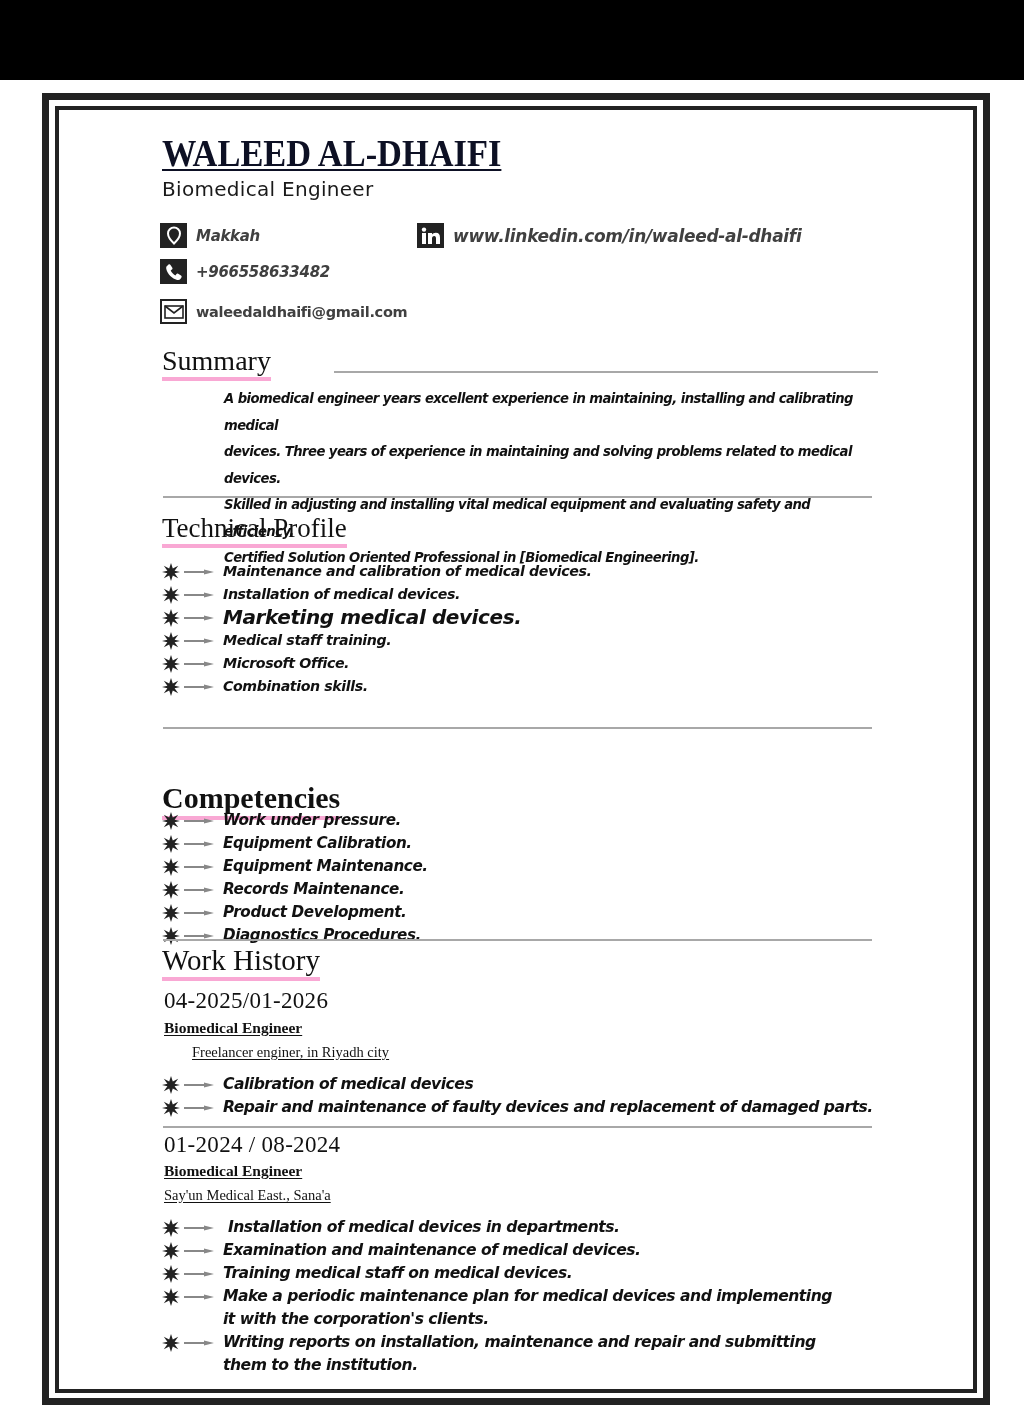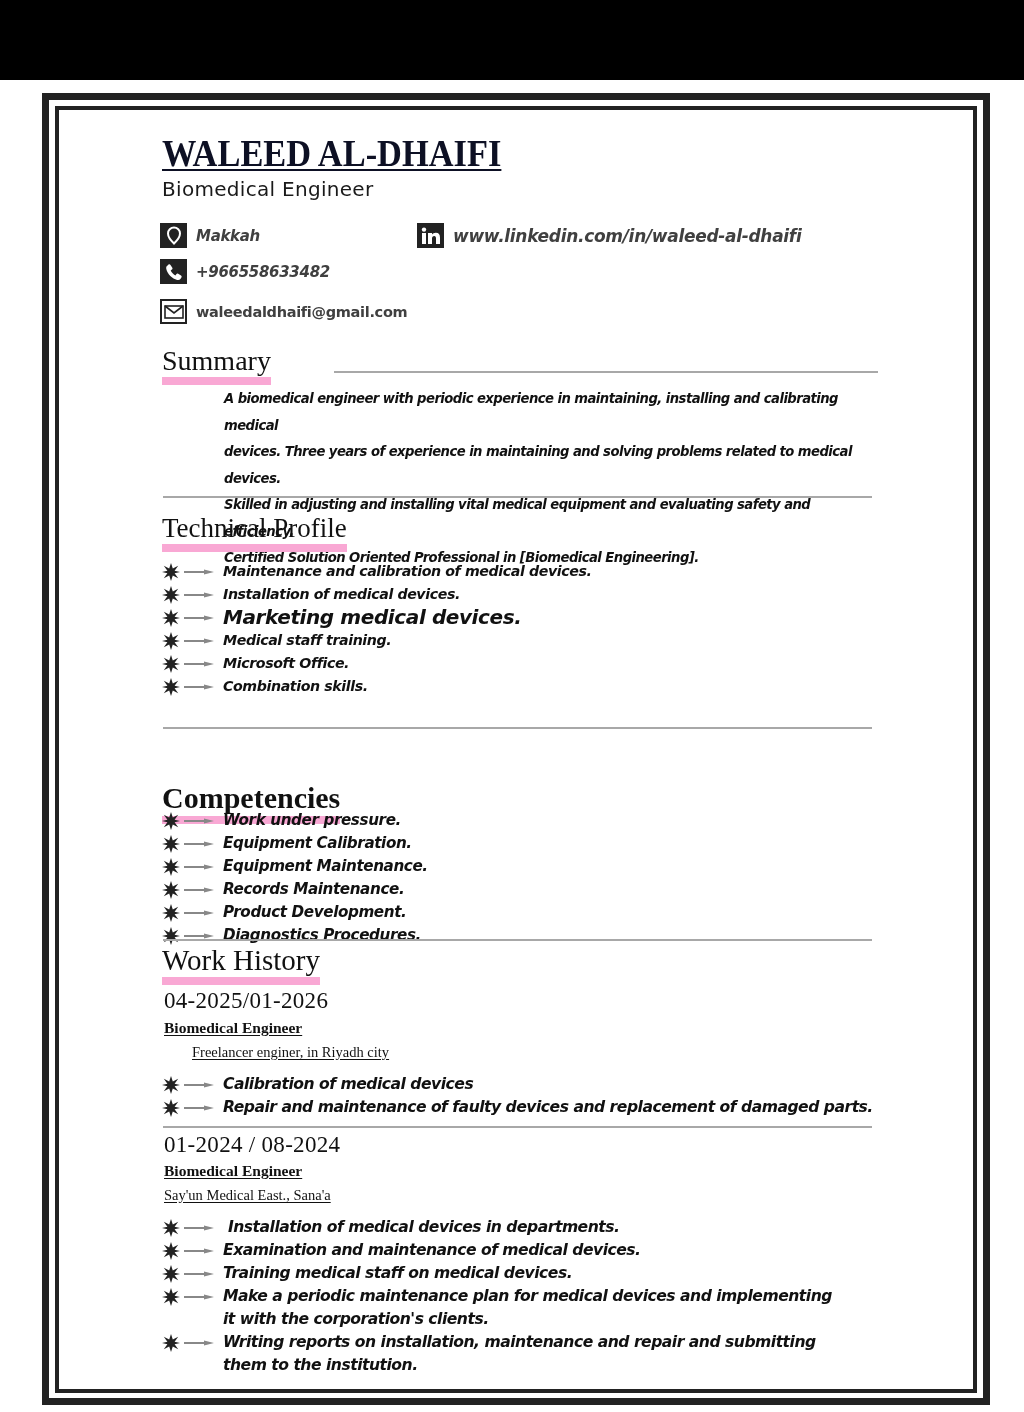--- a/index.html
+++ b/index.html
@@ -15,21 +15,21 @@
   .role { position: absolute; left: 162px; top: 177px; font-family: "DejaVu Sans", sans-serif; font-size: 20px; color: #1a1a1a; letter-spacing: 0.3px; }
 
   .contact { position: absolute; display: flex; align-items: center; gap: 9px; }
   .cicon { width: 27px; height: 25px; background: #222; display: flex; align-items: center; justify-content: center; }
   .cicon svg { display: block; }
   .ctext { font-family: "DejaVu Sans", sans-serif; font-size: 15px; font-weight: bold; font-style: italic; color: #404040; letter-spacing: -0.3px; }
   .ctext.plain { font-style: normal; font-size: 14.5px; }
   .ctext.big { font-size: 17px; }
 
   .section-title { position: absolute; left: 162px; font-family: "Liberation Serif", serif; color: #111; }
-  .section-title .t { display: inline-block; border-bottom: 8px solid #f9a8d4; padding-bottom: 0px; line-height: 1.15; }
+  .section-title .t { display: inline-block; border-bottom: 4px solid #f9a8d4; padding-bottom: 0px; line-height: 1.15; }
   .hr { position: absolute; height: 2px; background: #a8a8a8; }
 
   .summary { position: absolute; left: 224px; top: 386px; width: 660px; font-family: "DejaVu Sans", sans-serif; font-size: 13.2px; font-weight: bold; font-style: italic; line-height: 26.5px; color: #111; letter-spacing: -0.55px; }
 
   .blist { position: absolute; left: 162px; list-style: none; }
   .blist li { display: flex; align-items: flex-start; font-family: "DejaVu Sans", sans-serif; font-size: 14.2px; font-weight: bold; font-style: italic; color: #111; letter-spacing: -0.4px; }
   .blist li .bullet { display: flex; align-items: center; flex: 0 0 auto; width: 61px; height: 23px; }
   .blist li .star { width: 18px; height: 18px; }
   .blist li .arrow { margin-left: 4px; width: 30px; height: 6px; }
   .blist li .txt { line-height: 23px; }
@@ -86,21 +86,21 @@
       </svg>
   </span>
   <span class="ctext plain">waleedaldhaifi@gmail.com</span>
 </div>
 
 <div class="section-title" style="top:345px; font-size:28px;">
   <span class="t">Summary</span>
 </div>
 <div class="hr" style="left:334px; top:371px; width:544px;"></div>
 <div class="summary">
-  <div>A biomedical engineer with periodic experience in maintaining, installing and calibrating medical</div>
+  <div>A biomedical engineer years excellent experience in maintaining, installing and calibrating medical</div>
   <div>devices. Three years of experience in maintaining and solving problems related to medical devices.</div>
   <div>Skilled in adjusting and installing vital medical equipment and evaluating safety and efficiency.</div>
   <div>Certified Solution Oriented Professional in [Biomedical Engineering].</div>
 </div>
 <div class="hr" style="left:163px; top:496px; width:709px; height:1.5px;"></div>
 
 <div class="section-title" style="top:513px; font-size:27px;">
   <span class="t">Technical Profile</span>
 </div>
 <ul class="blist" style="top:560px;" id="tech-list">

